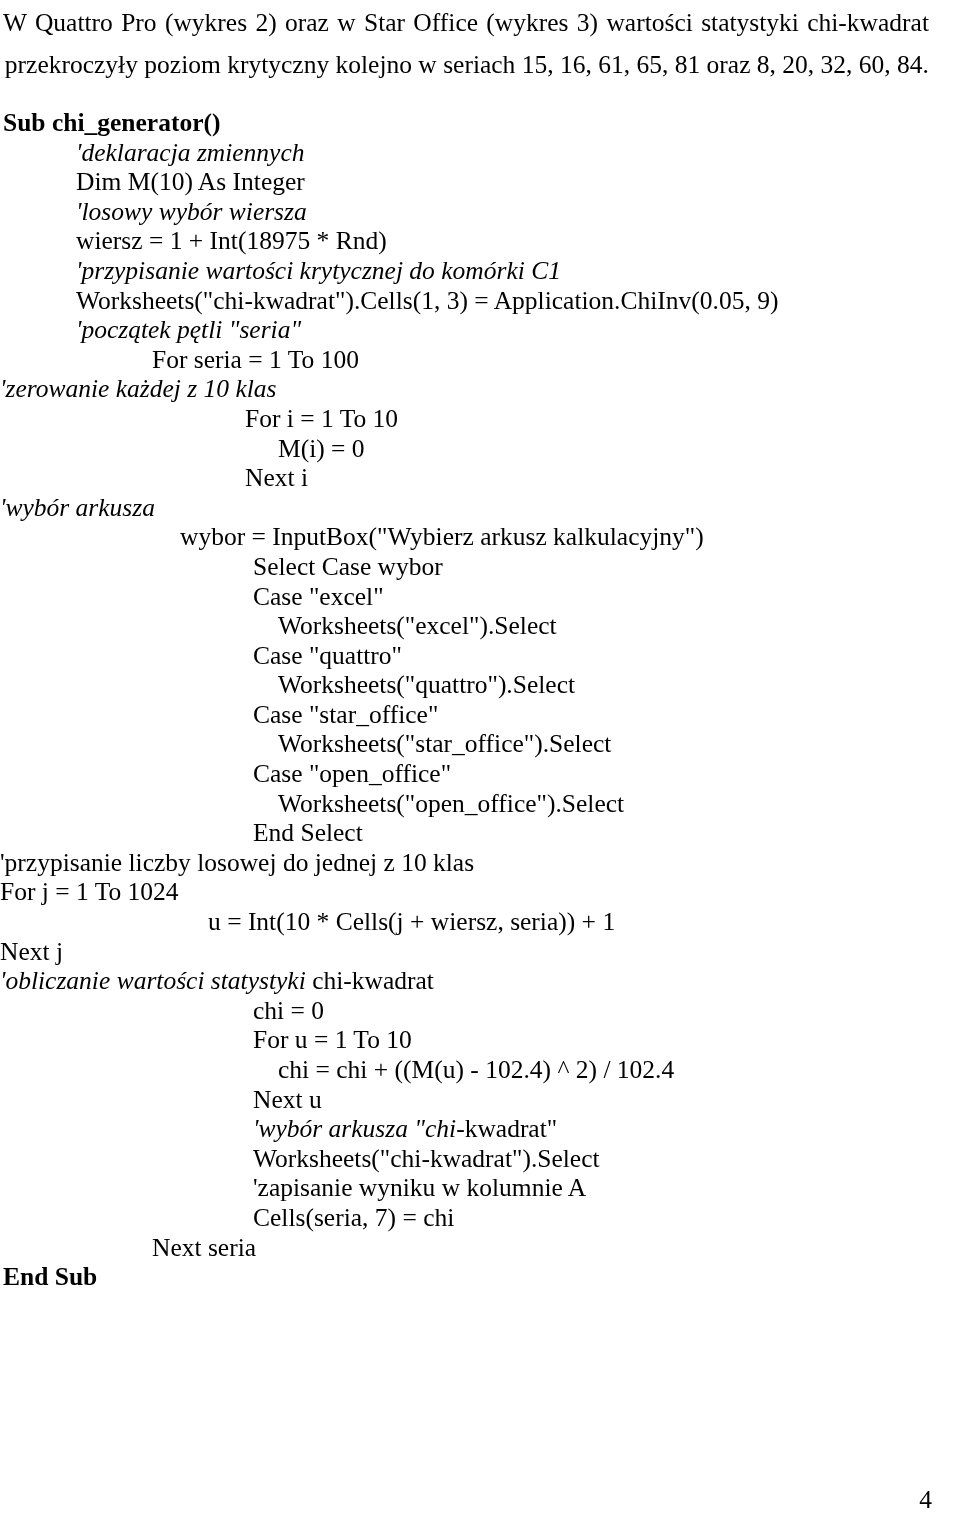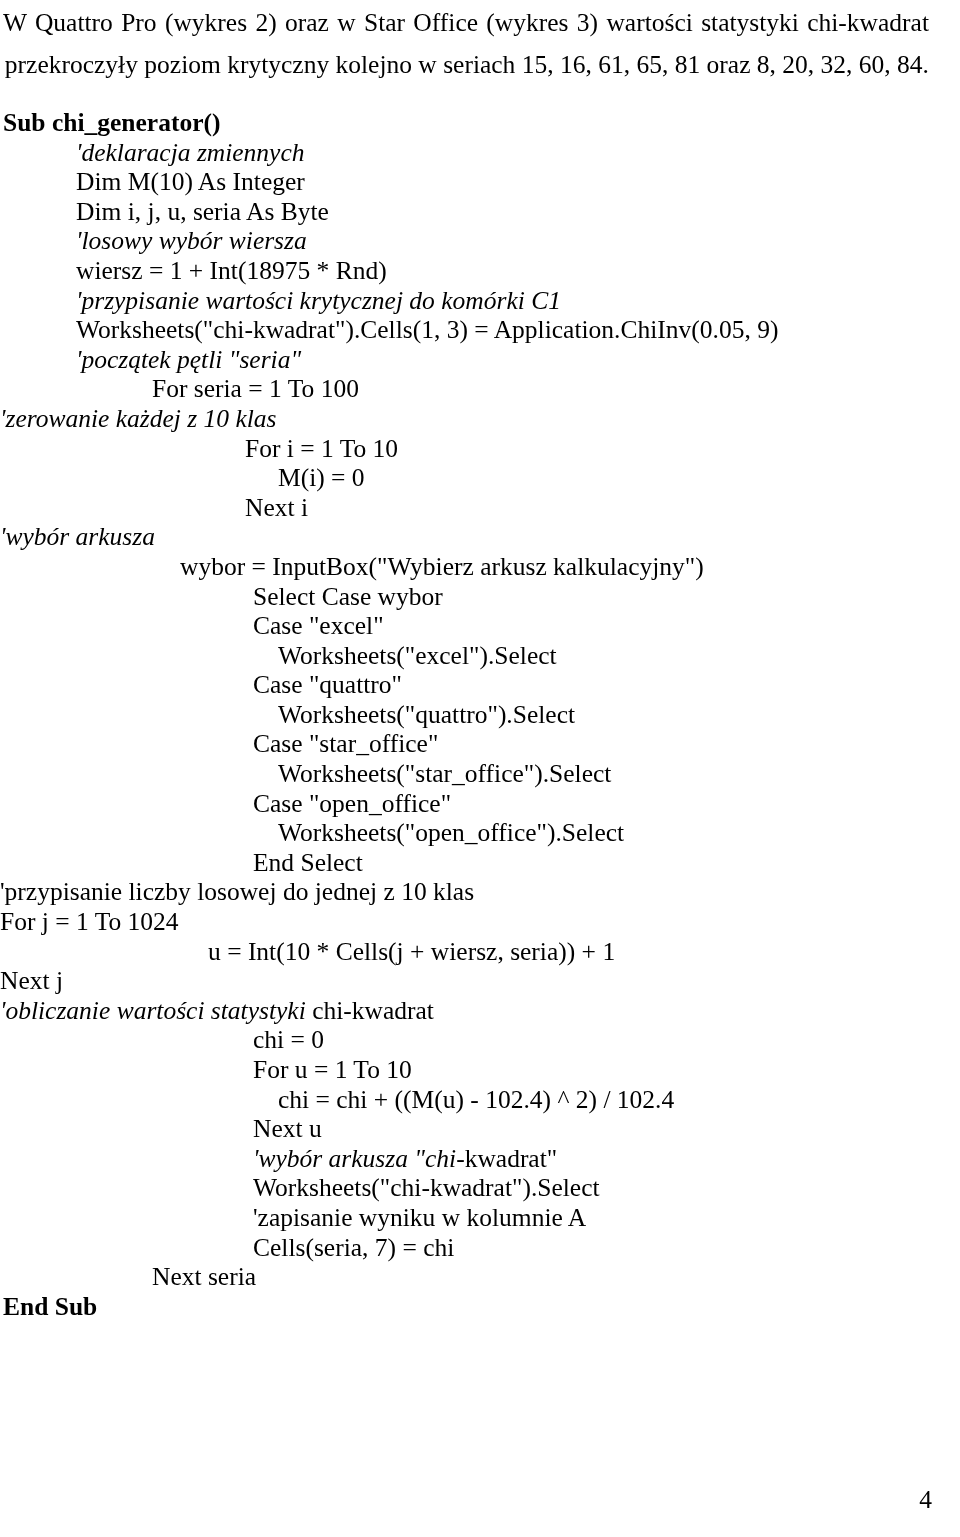--- a/index.html
+++ b/index.html
@@ -90,21 +90,20 @@
 
   <div class="intro">
     <p class="line-just">W Quattro Pro (wykres 2) oraz w Star Office (wykres 3) wartości statystyki chi-kwadrat</p>
     <p class="line-last">przekroczyły poziom krytyczny kolejno w seriach 15, 16, 61, 65, 81 oraz 8, 20, 32, 60, 84.</p>
   </div>
 
   <div class="code" id="code-block">
       <span class="ln x0"><span class="b">Sub chi_generator()</span></span>
       <span class="ln x1"><span class="i">'deklaracja zmiennych</span></span>
       <span class="ln x1"><span>Dim M(10) As Integer</span></span>
-      <span class="ln x1"><span>Dim i, j, u, seria As Byte</span></span>
       <span class="ln x1"><span class="i">'losowy wybór wiersza</span></span>
       <span class="ln x1"><span>wiersz = 1 + Int(18975 * Rnd)</span></span>
       <span class="ln x1"><span class="i">'przypisanie wartości krytycznej do komórki C1</span></span>
       <span class="ln x1"><span>Worksheets("chi-kwadrat").Cells(1, 3) = Application.ChiInv(0.05, 9)</span></span>
       <span class="ln x1"><span class="i">'początek pętli "seria"</span></span>
       <span class="ln x2"><span>For seria = 1 To 100</span></span>
       <span class="ln x3"><span class="i">'zerowanie każdej z 10 klas</span></span>
       <span class="ln x5"><span>For i = 1 To 10</span></span>
       <span class="ln x7"><span>M(i) = 0</span></span>
       <span class="ln x5"><span>Next i</span></span>

